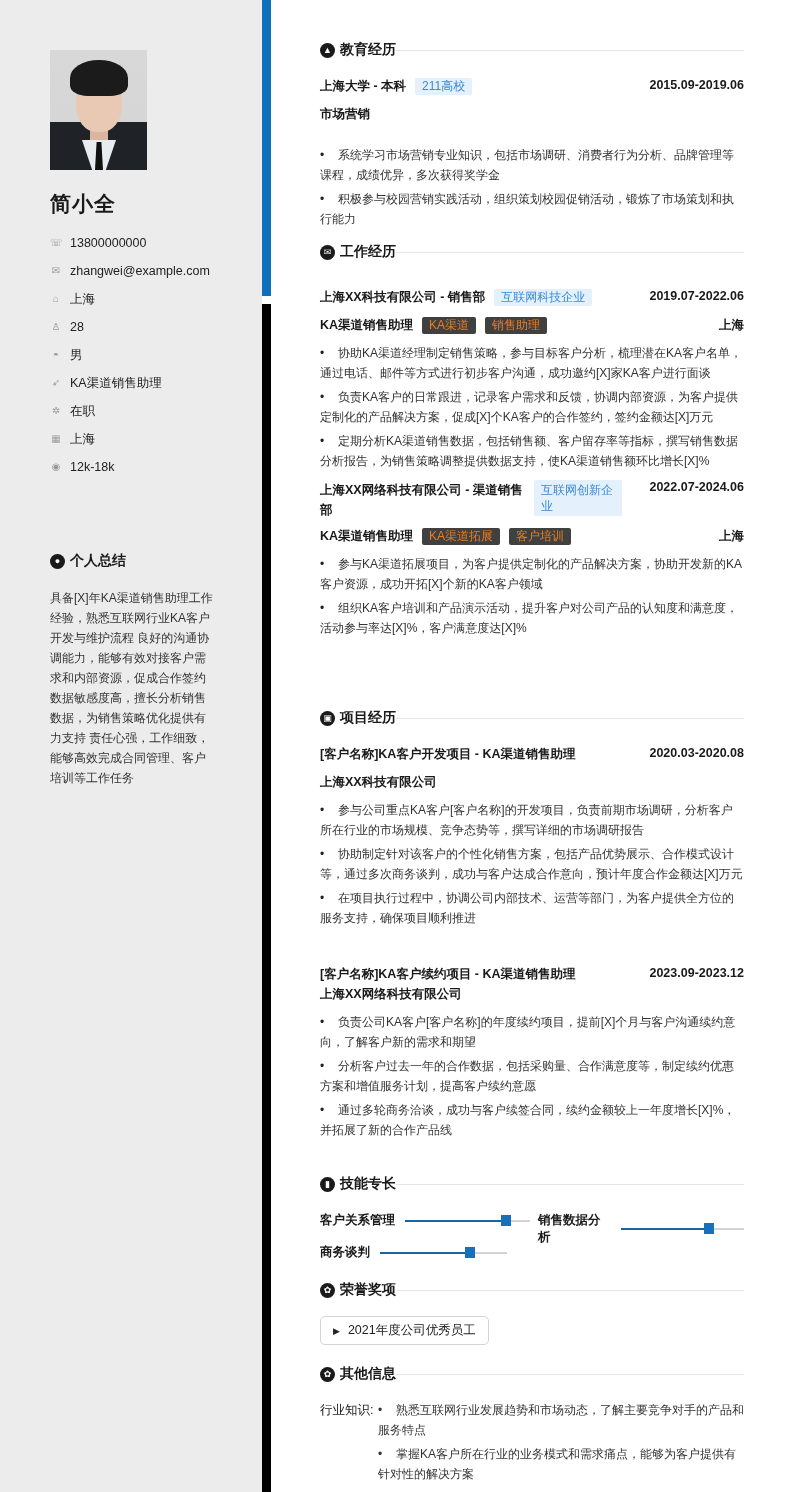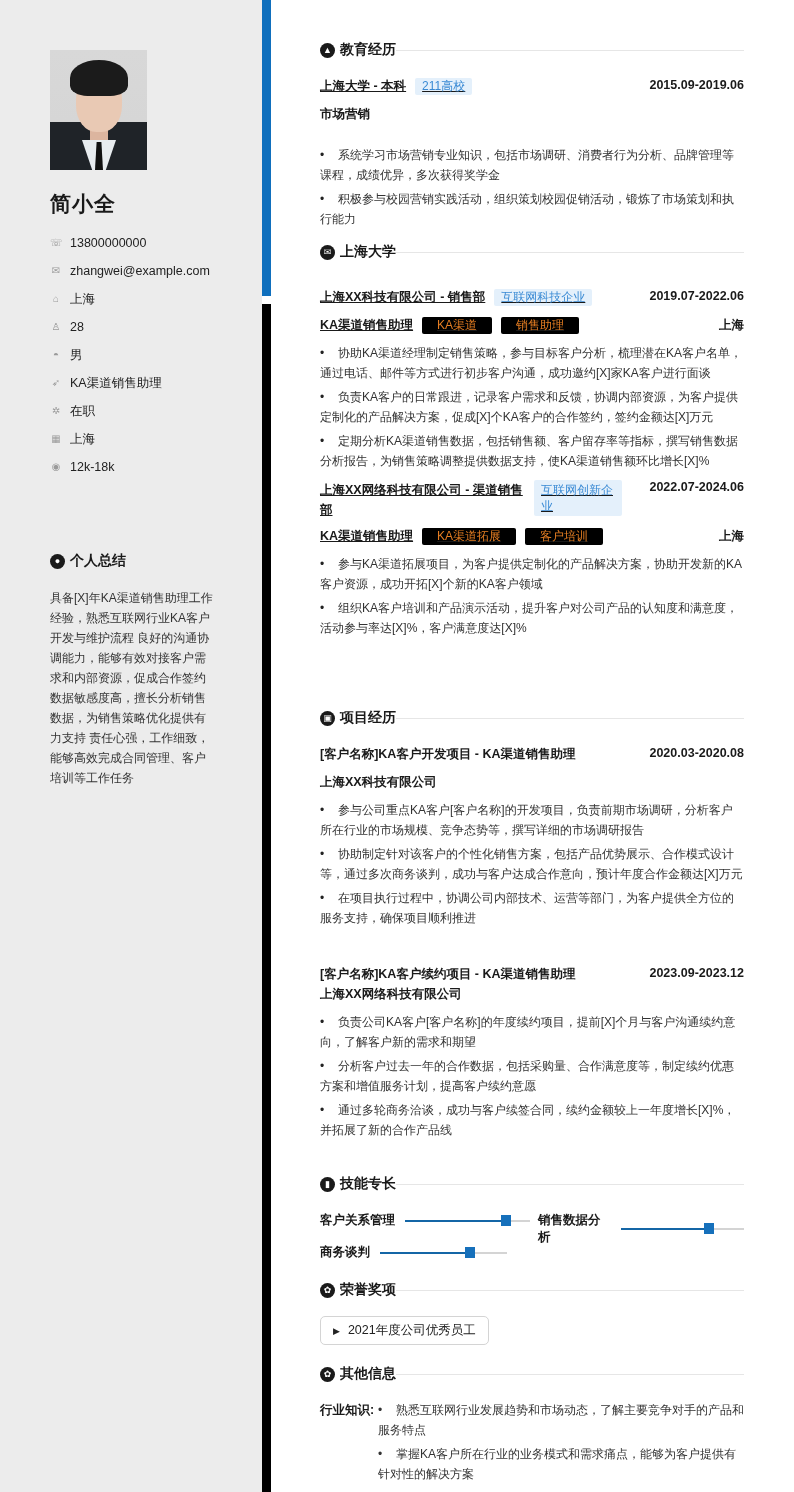--- a/index.html
+++ b/index.html
@@ -27,37 +27,37 @@
   .stripe-gap { position: absolute; left: 262px; top: 296px; width: 9px; height: 8px; background: #ffffff; }
   .stripe-black { position: absolute; left: 262px; top: 304px; width: 9px; height: 1188px; background: #000; }
 
   
   .main { position: absolute; left: 320px; top: 0; width: 424px; }
   .sec-head { position: absolute; left: 0; width: 424px; display: flex; align-items: center; }
   .sec-head .t { font-size: 14px; font-weight: bold; color: #1a1a1a; margin-right: 0; white-space: nowrap; }
   .sec-head .line { flex: 1; height: 1px; background: #e6e6e6; }
   .abs { position: absolute; left: 0; width: 424px; }
   .row { display: flex; justify-content: space-between; align-items: flex-start; font-size: 12.5px; font-weight: bold; color: #1a1a1a; }
-  .row .left { display: flex; align-items: flex-start; text-decoration: underline; }
+  .row .left { display: flex; align-items: flex-start; }
   .tag-blue { background: #e4f0fb; color: #3a8ad4; font-weight: normal; font-size: 12px; padding: 1px 7px; margin-left: 9px; border-radius: 2px; line-height: 15px; }
-  .tag-orange { background: #000000; color: #e67e22; font-weight: normal; font-size: 12px; padding: 1px 15px; margin-left: 9px; border-radius: 2px; line-height: 15px; }
+  .tag-orange { background: #404040; color: #e67e22; font-weight: normal; font-size: 12px; padding: 1px 7px; margin-left: 9px; border-radius: 2px; line-height: 15px; }
   .bul { font-size: 12px; line-height: 20px; color: #333; }
   .bul p { margin-bottom: 4px; }
   .bul p::before { content: "•"; display: inline-block; width: 18px; color: #222; }
 
   .skill-row { position: absolute; left: 0; display: flex; align-items: center; font-size: 12.5px; font-weight: bold; color: #1a1a1a; }
   .track { position: relative; height: 2px; background: #d4d4d4; margin-left: 10px; }
   .fill { position: absolute; left: 0; top: 0; height: 2px; background: #1466a6; }
   .thumb { position: absolute; top: -5px; width: 10px; height: 11px; background: #1670bb; }
 
   .award-btn { position: absolute; left: 0; display: flex; align-items: center; border: 1px solid #d4d4d4; border-radius: 5px; padding: 0 12px; height: 29px; font-size: 12.5px; color: #222; background: #fff; }
   .award-btn .tri { font-size: 9px; margin-right: 8px; }
 
   .other { position: absolute; left: 0; width: 424px; display: flex; font-size: 12px; line-height: 20px; color: #333; }
-  .other .lbl { font-weight: bold; color: #1a1a1a; width: 58px; flex-shrink: 0; font-size: 12.5px; }
+  .other .lbl { font-weight: normal; color: #1a1a1a; width: 58px; flex-shrink: 0; font-size: 12.5px; }
   .other .items p { margin-bottom: 4px; }
   .other .items p::before { content: "•"; display: inline-block; width: 18px; }
 </style>
 </head>
 <body>
 
 <div class="sidebar">
   <div class="photo">
     <div class="neck"></div>
     <div class="head"></div>
@@ -134,21 +134,21 @@
         <span>市场营销</span>
       </div>
     <div class="bul" style="margin-top:22px; width:424px;">
       <p>系统学习市场营销专业知识，包括市场调研、消费者行为分析、品牌管理等课程，成绩优异，多次获得奖学金</p>
       <p>积极参与校园营销实践活动，组织策划校园促销活动，锻炼了市场策划和执行能力</p>
     </div>
   </div>
 
   <div class="sec-head" style="top:243px;">
     <span class="round-ico">✉</span>
-    <span class="t">上海大学</span>
+    <span class="t">工作经历</span>
     <span class="line"></span>
   </div>
   <div class="abs" style="top:289px;">
     <div class="row">
       <div class="left">
           <span>上海XX科技有限公司 - 销售部</span>
           <span class="tag-blue">互联网科技企业</span>
         </div>
       <span>2019.07-2022.06</span>
     </div>

